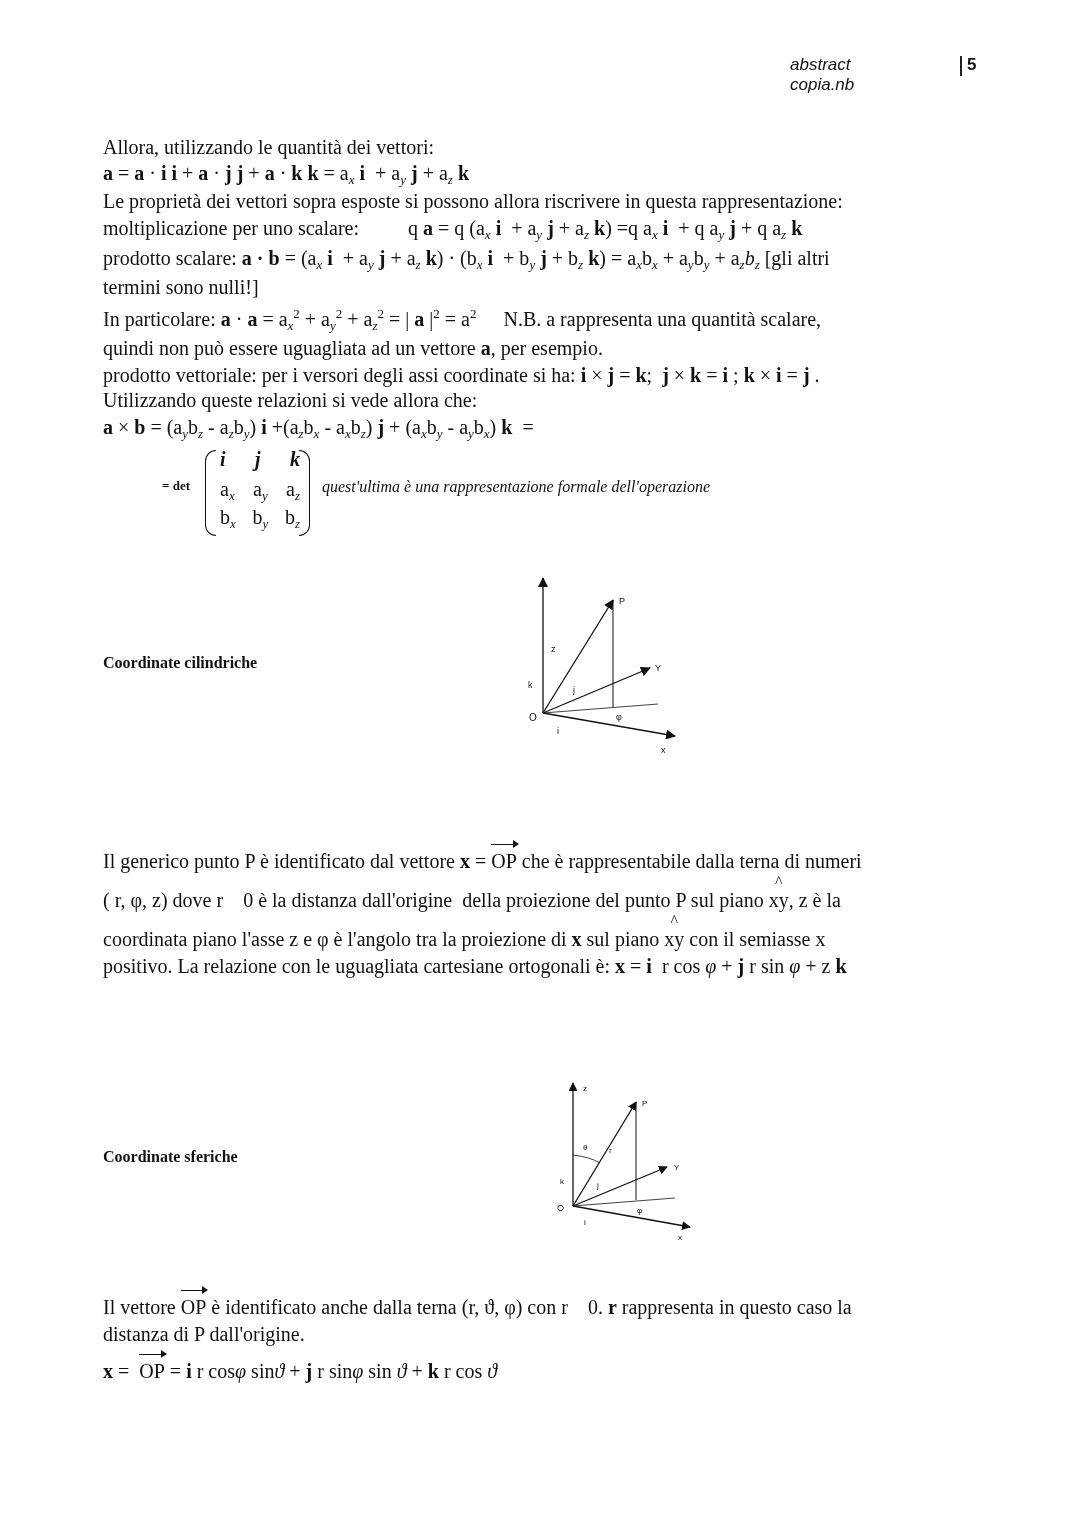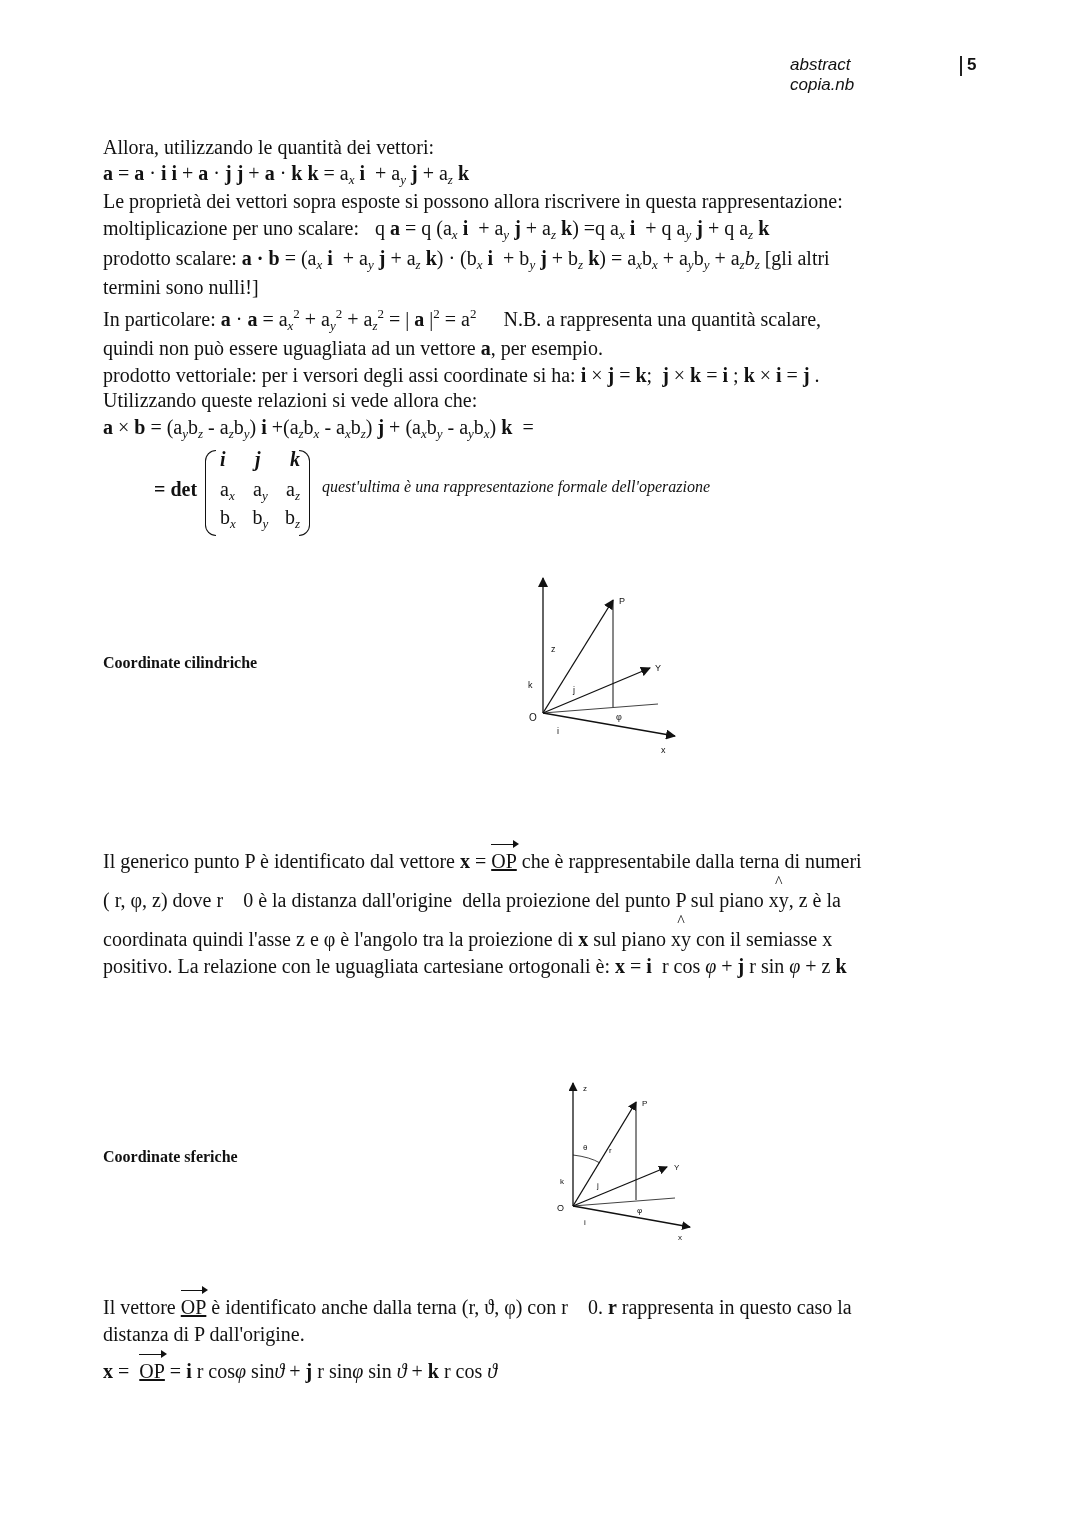--- a/index.html
+++ b/index.html
@@ -10,28 +10,28 @@
                font-style: italic; font-size: 17px; color: #111; }
   .hdr-sep { position: absolute; left: 960px; top: 1px; width: 1.5px; height: 20px; background: #222; }
   .hdr-page { position: absolute; left: 967px; top: 0; font-family: "Liberation Sans", sans-serif;
               font-weight: bold; font-size: 17px; }
   .line { position: absolute; left: 103px; font-size: 20px; white-space: nowrap; line-height: 26px; }
   .b { font-weight: bold; }
   .i { font-style: italic; }
   .u { }
   sub { font-size: 13px; vertical-align: -4px; line-height: 0; }
   sup { font-size: 13px; vertical-align: 8px; line-height: 0; }
-  .ov { position: relative; display: inline-block; text-decoration: underline; }
+  .ov { position: relative; display: inline-block; }
   .ov::before { content: ""; position: absolute; left: 0; right: 0; top: -4px; border-top: 1.3px solid #111; }
   .ov::after { content: ""; position: absolute; right: -2px; top: -8px; border-left: 6px solid #111;
                border-top: 4px solid transparent; border-bottom: 4px solid transparent; }
   .hat { position: relative; display: inline-block; }
   .hat::before { content: "^"; position: absolute; left: 50%; top: -18px; font-size: 16px; transform: translateX(-50%); }
   .det { position: absolute; left: 150px; top: 448px; height: 90px; }
-  .det-label { position: absolute; left: 4px; top: 30px; font-size: 20px; font-weight: bold; white-space: nowrap; }
+  .det-label { position: absolute; left: 12px; top: 30px; font-size: 13px; font-weight: bold; white-space: nowrap; }
   .matrix { position: absolute; left: 55px; top: 0; width: 105px; height: 90px; }
   .paren-l, .paren-r { position: absolute; top: 2px; width: 10px; height: 84px; border: 1.4px solid #111; }
   .paren-l { left: 0; border-right: none; border-radius: 12px 0 0 12px; }
   .paren-r { right: 0; border-left: none; border-radius: 0 12px 12px 0; }
   .mrow { position: absolute; left: 15px; width: 80px; display: flex; justify-content: space-between; font-size: 20px; }
   .det-note { position: absolute; left: 172px; top: 30px; font-size: 16px; font-style: italic; white-space: nowrap; }
   .heading { position: absolute; left: 103px; font-size: 16px; font-weight: bold; }
   .diagram { position: absolute; }
   .diagram text { font-family: "Liberation Sans", sans-serif; fill: #111; }
 </style>
@@ -45,21 +45,21 @@
 </div>
 
 <div class="line" style="top:134px">Allora, utilizzando le quantità dei vettori:</div>
 <div class="line" style="top:160px">
   <span class="b">a</span> = <span class="b">a</span> · <span class="b">i i</span> + <span class="b">a</span> · <span class="b">j j</span> + <span class="b">a</span> · <span class="b">k k</span> = a<sub class="i">x</sub> <span class="b">i</span> &nbsp;+ a<sub class="i">y</sub> <span class="b">j</span> + a<sub class="i">z</sub> <span class="b">k</span>
 </div>
 <div class="line" style="top:188px">Le proprietà dei vettori sopra esposte si possono allora riscrivere in questa rappresentazione:</div>
 
 <div class="line" style="top:215px">
   <span class="u">moltiplicazione per uno scalare:</span>
-  <span style="margin-left:11px">q <span class="b">a</span> = q (a<sub class="i">x</sub> <span class="b">i</span> &nbsp;+ a<sub class="i">y</sub> <span class="b">j</span> + a<sub class="i">z</sub> <span class="b">k</span>) =q a<sub class="i">x</sub> <span class="b">i</span> &nbsp;+ q a<sub class="i">y</sub> <span class="b">j</span> + q a<sub class="i">z</sub> <span class="b">k</span></span>
+  <span style="margin-left:44px">q <span class="b">a</span> = q (a<sub class="i">x</sub> <span class="b">i</span> &nbsp;+ a<sub class="i">y</sub> <span class="b">j</span> + a<sub class="i">z</sub> <span class="b">k</span>) =q a<sub class="i">x</sub> <span class="b">i</span> &nbsp;+ q a<sub class="i">y</sub> <span class="b">j</span> + q a<sub class="i">z</sub> <span class="b">k</span></span>
 </div>
 
 <div class="line" style="top:245px">
   <span class="u">prodotto scalare:</span>
   <span class="b">a</span> <span class="b">·</span> <span class="b">b</span> = (a<sub class="i">x</sub> <span class="b">i</span> &nbsp;+ a<sub class="i">y</sub> <span class="b">j</span> + a<sub class="i">z</sub> <span class="b">k</span>) · (b<sub class="i">x</sub> <span class="b">i</span> &nbsp;+ b<sub class="i">y</sub> <span class="b">j</span> + b<sub class="i">z</sub> <span class="b">k</span>) = a<sub class="i">x</sub>b<sub class="i">x</sub> + a<sub class="i">y</sub>b<sub class="i">y</sub> + a<sub class="i">z</sub><span class="i">b<sub>z</sub></span>
   <span>[gli altri</span>
 </div>
 <div class="line" style="top:274px">termini sono nulli!]</div>
 
 <div class="line" style="top:306px">
@@ -129,21 +129,21 @@
   <text x="156" y="183" font-size="9">x</text>
 </svg>
 
 <div class="line" style="top:848px">
   <span>Il generico punto P è identificato dal vettore </span><span class="b">x</span> = <span class="ov">OP</span><span> che è rappresentabile dalla terna di numeri</span>
 </div>
 <div class="line" style="top:887px">
   <span style="white-space:pre">( r, φ, z) dove r    0 è la distanza dall'origine  della proiezione del punto P sul piano </span><span class="hat">xy</span><span>, z è la</span>
 </div>
 <div class="line" style="top:926px">
-  <span>coordinata quindi l'asse  z e φ è l'angolo  tra la proiezione di </span><span class="b">x</span><span> sul piano </span><span class="hat">xy</span><span> con il semiasse x</span>
+  <span>coordinata piano l'asse  z e φ è l'angolo  tra la proiezione di </span><span class="b">x</span><span> sul piano </span><span class="hat">xy</span><span> con il semiasse x</span>
 </div>
 <div class="line" style="top:953px">
   <span>positivo. La relazione con le uguagliata cartesiane ortogonali è: </span><span class="b">x</span> = <span class="b">i</span> &nbsp;r cos <span class="i">φ</span> + <span class="b">j</span> r sin <span class="i">φ</span> + z <span class="b">k</span>
 </div>
 
 <div class="heading" style="top:1148px">Coordinate sferiche</div>
 
 <svg class="diagram" style="left:545px; top:1075px" width="170" height="170">
   <defs>
     <marker id="ah2" markerWidth="9" markerHeight="9" refX="8" refY="4.5" orient="auto" markerUnits="userSpaceOnUse">

